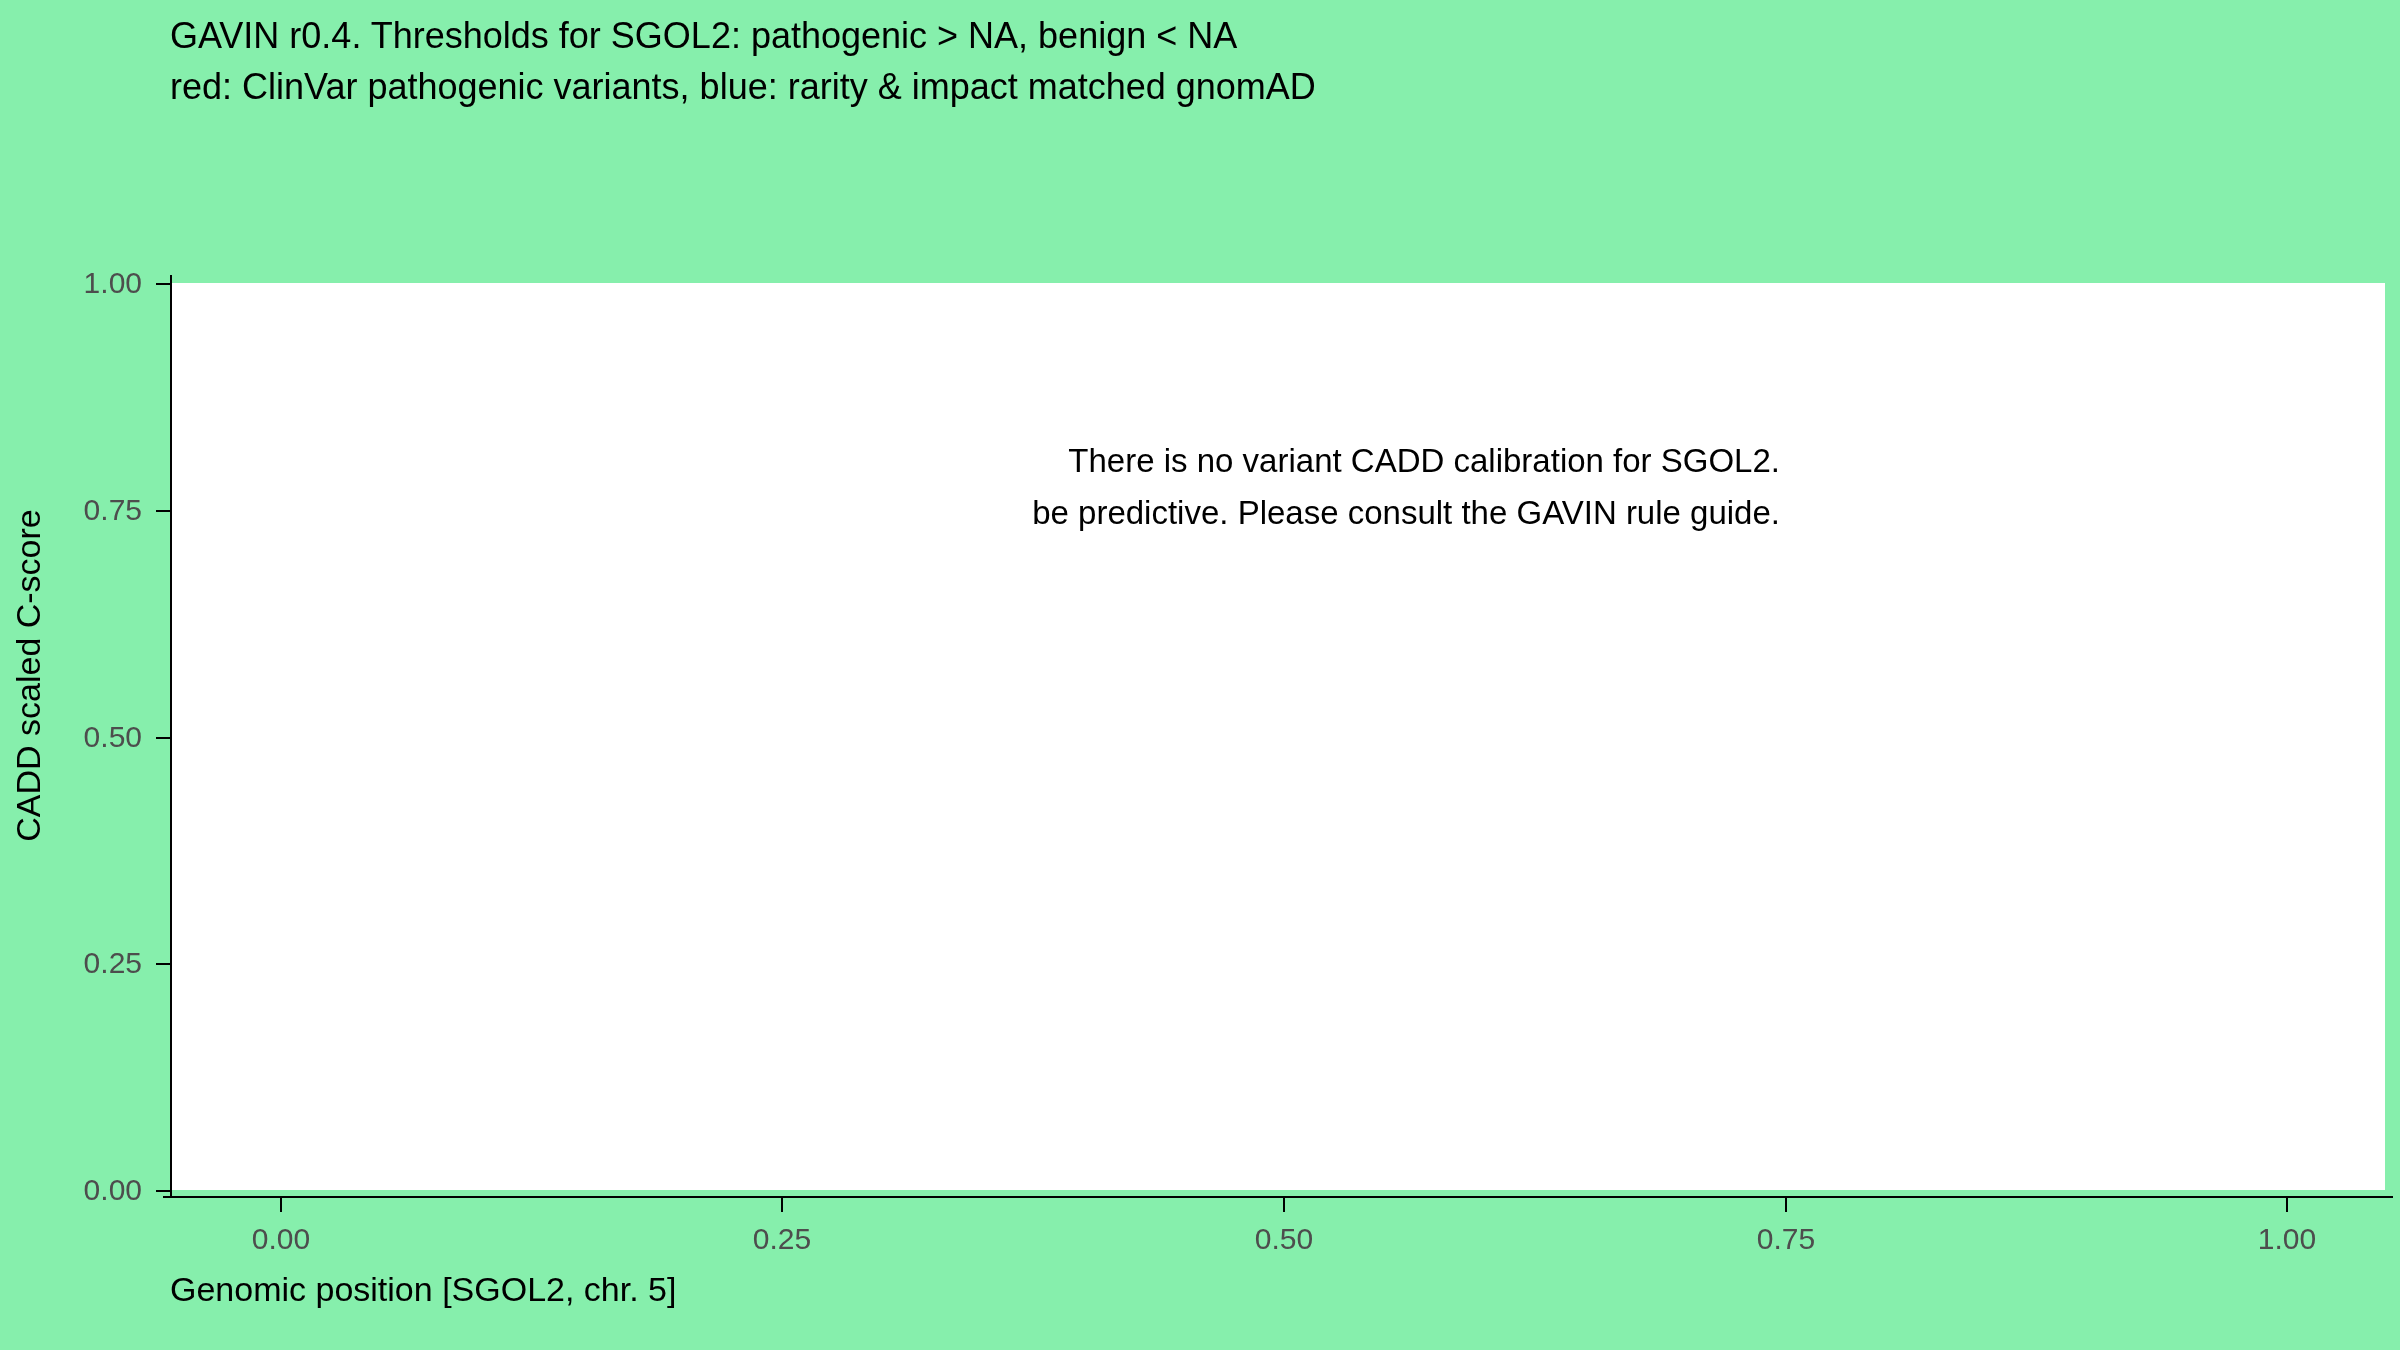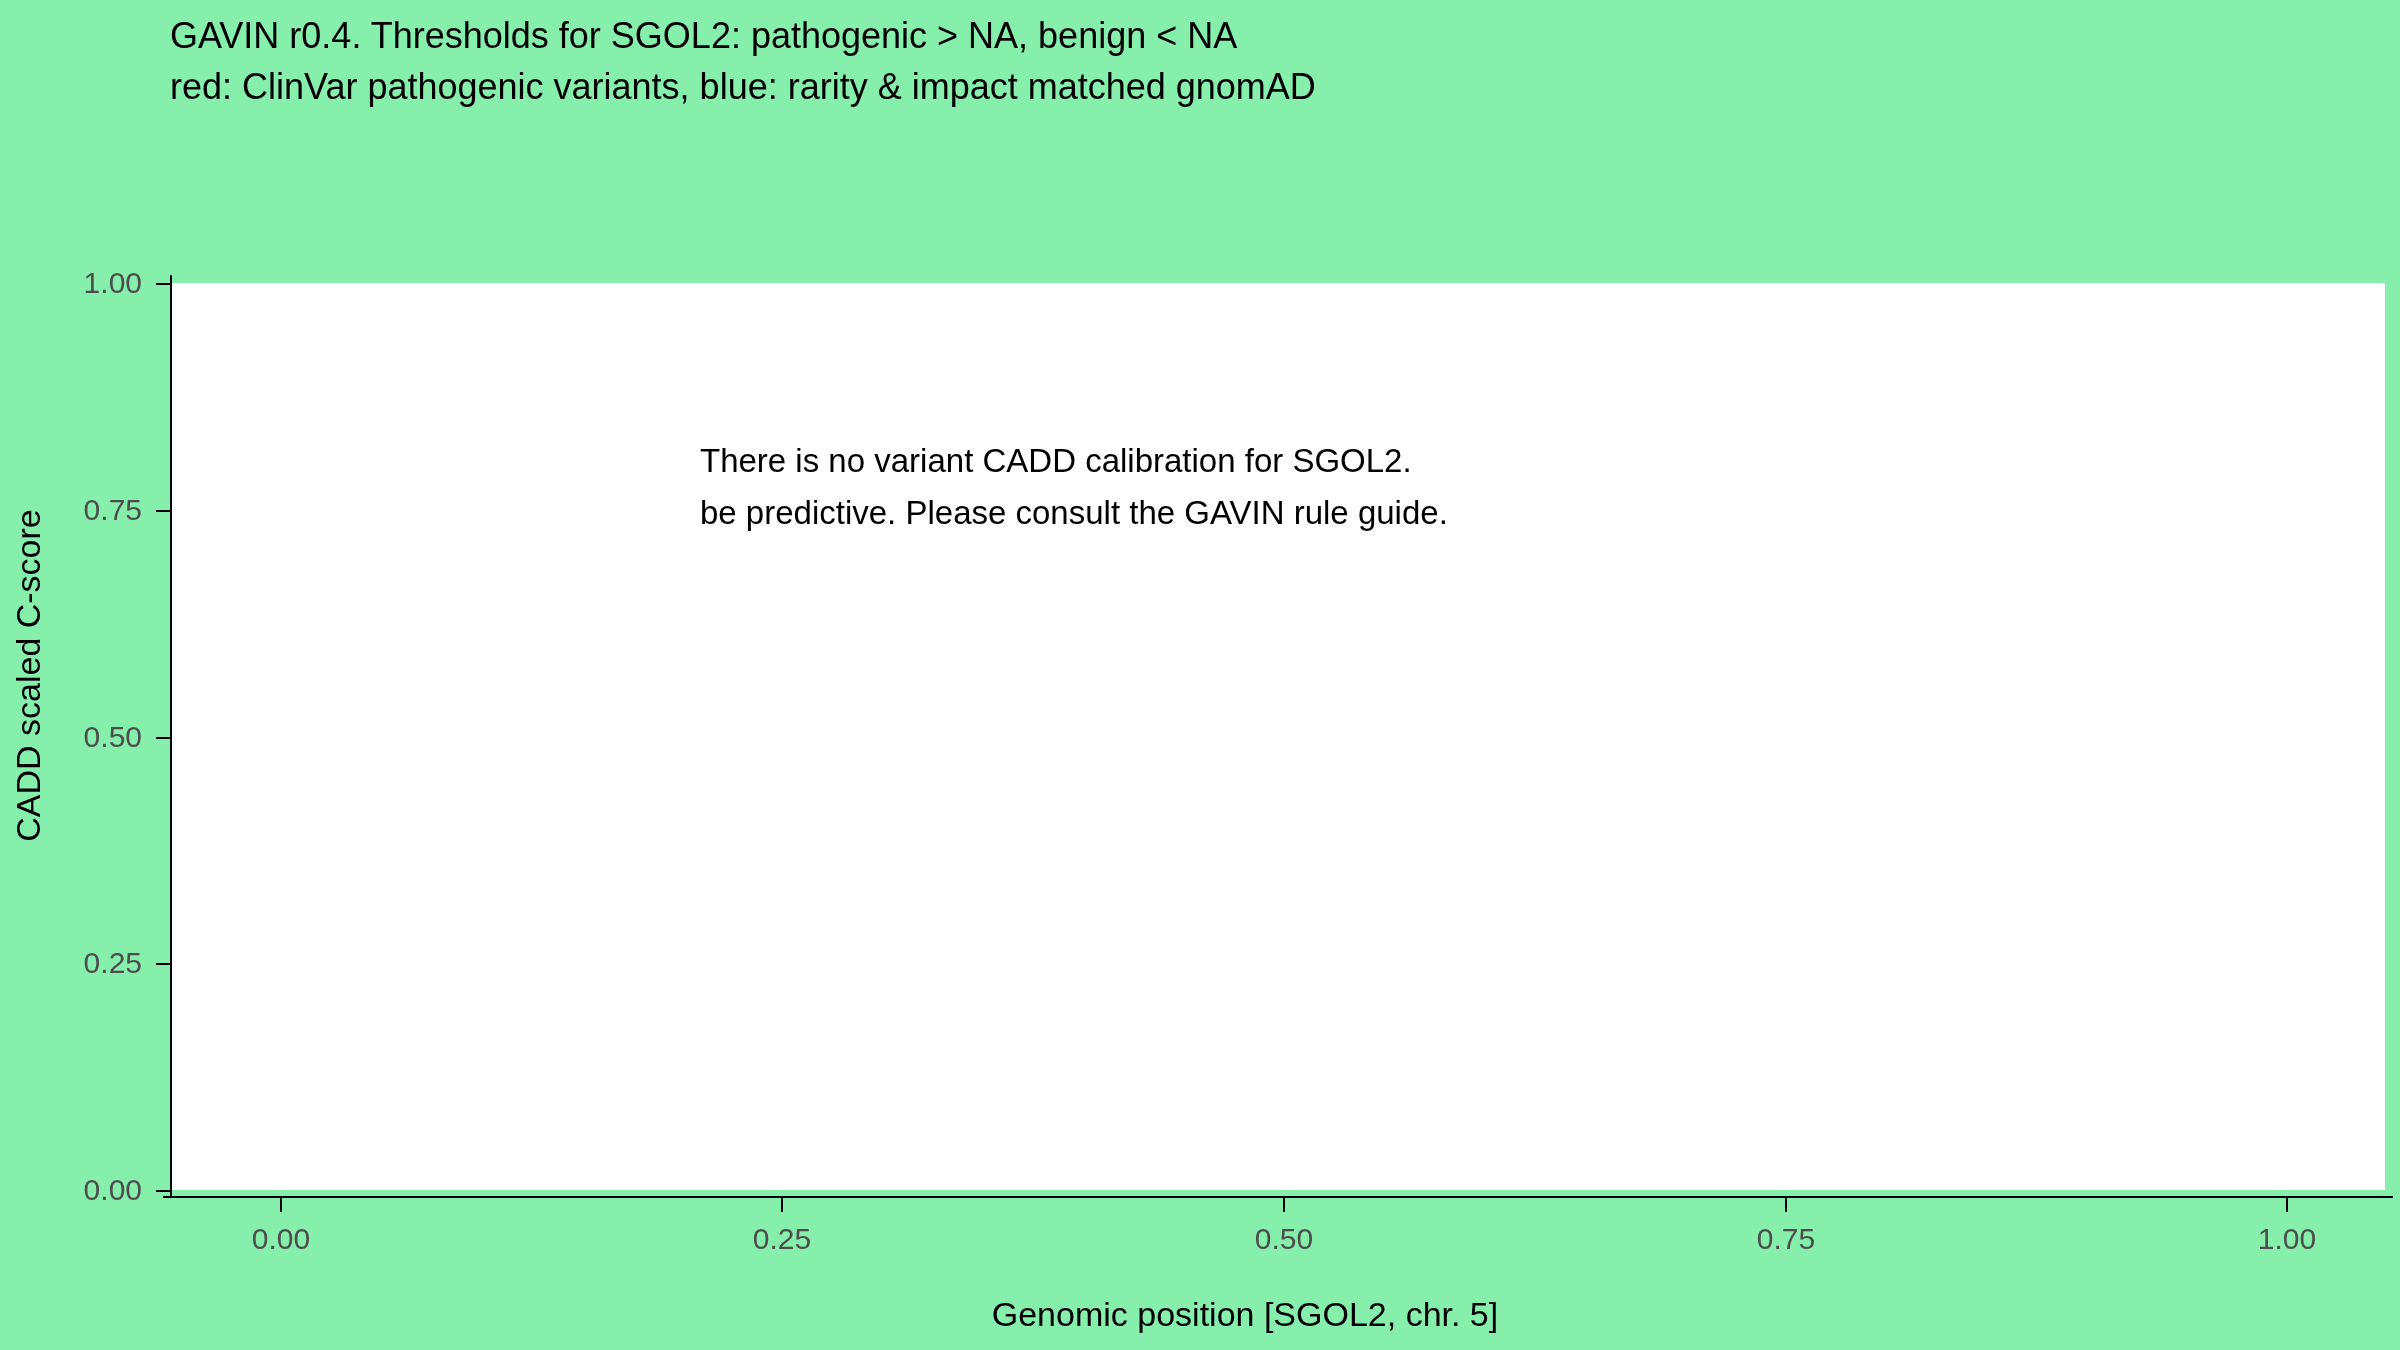--- a/index.html
+++ b/index.html
@@ -52,25 +52,24 @@
     transform: rotate(-90deg);
     white-space: nowrap;
     font-size: 34px;
     color: #000000;
   }
   .x-axis-title {
     position: absolute;
     left: 170px;
     top: 1270px;
     width: 2150px;
-    text-align: center;
+    text-align: left;
     font-size: 34px;
     color: #000000;
     white-space: nowrap;
-    margin-top: 25px;
   }
 
   
   .panel {
     position: absolute;
     left: 170px;
     top: 283px;
     width: 2215px;
     height: 907px;
     background: #ffffff;
@@ -129,21 +128,21 @@
     color: #4d4d4d;
     white-space: nowrap;
   }
 
   
   .annotation {
     position: absolute;
     left: 700px;
     top: 435px;
     width: 1080px;
-    text-align: left;
+    text-align: right;
   }
   .annotation-line {
     font-size: 33px;
     line-height: 52px;
     color: #000000;
     white-space: pre;
   }
 </style>
 </head>
 <body>

